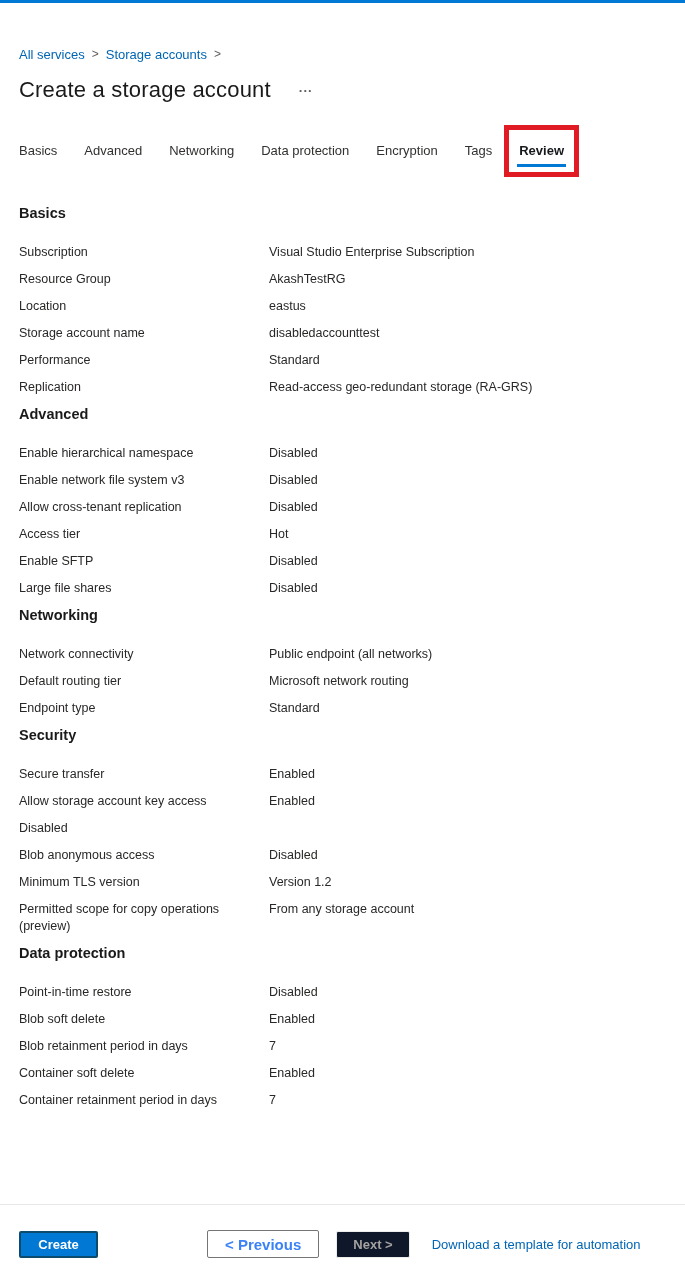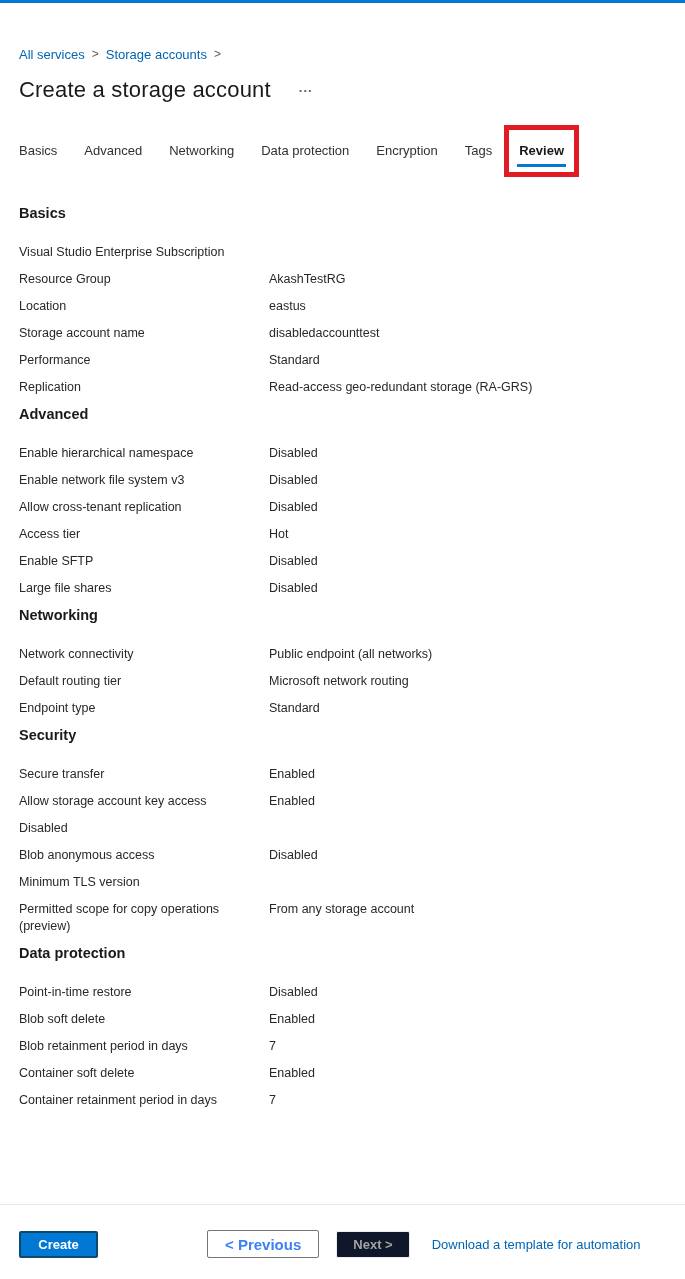--- a/index.html
+++ b/index.html
@@ -93,20 +93,21 @@
     <div class="tab active">
       <span>Review</span>
       <div class="tab-underline"></div>
       <div class="red-box"></div>
     </div>
   </div>
 
   <div class="section first">
     <h2>Basics</h2>
     <div class="row">
+        <div class="label">Subscription</div>
         <div class="value">Visual Studio Enterprise Subscription</div>
       </div>
     <div class="row">
         <div class="label">Resource Group</div>
         <div class="value">AkashTestRG</div>
       </div>
     <div class="row">
         <div class="label">Location</div>
         <div class="value">eastus</div>
       </div>
@@ -180,20 +181,21 @@
       </div>
     <div class="row">
         <div class="value">Disabled</div>
       </div>
     <div class="row">
         <div class="label">Blob anonymous access</div>
         <div class="value">Disabled</div>
       </div>
     <div class="row">
         <div class="label">Minimum TLS version</div>
+        <div class="value">Version 1.2</div>
       </div>
     <div class="row">
         <div class="label">Permitted scope for copy operations (preview)</div>
         <div class="value">From any storage account</div>
       </div>
   </div>
 
   <div class="section">
     <h2>Data protection</h2>
     <div class="row">

